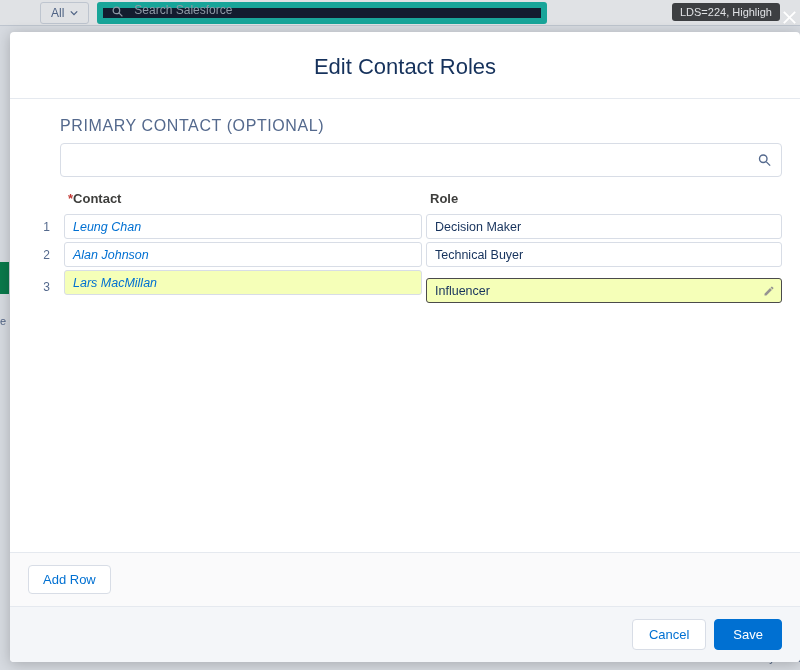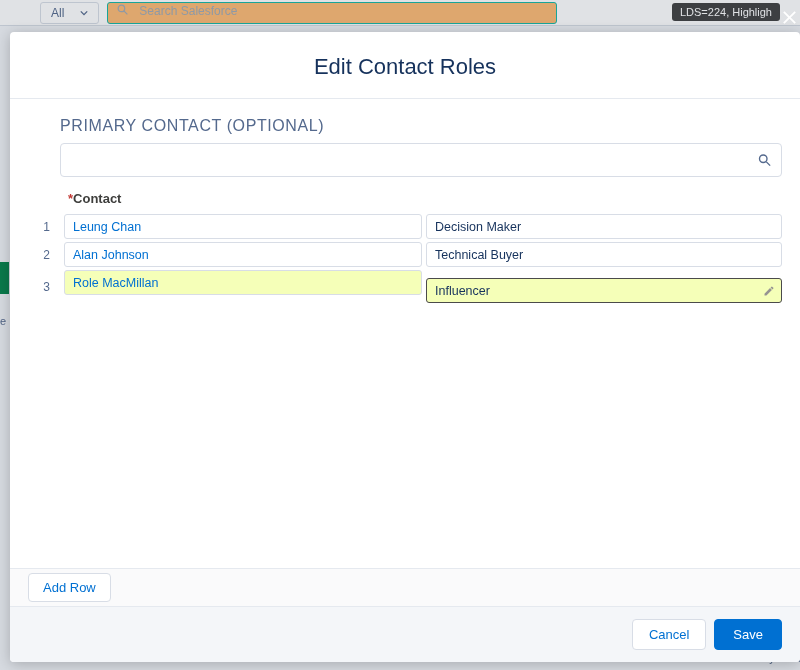--- a/index.html
+++ b/index.html
@@ -21,38 +21,38 @@
     align-items: center;
     padding: 0 40px 0 40px;
     position: relative;
   }
   .scope-btn {
     border: 1px solid #d8dde6;
     border-radius: 3px;
     padding: 4px 10px;
     display: flex;
     align-items: center;
-    gap: 16px;
+    gap: 6px;
     height: 22px;
     font-size: 12px;
     color: #54698d;
     background: #fff;
   }
   .scope-btn svg { width: 8px; height: 8px; }
   .search-wrap {
     margin-left: 8px;
     flex: 0 0 450px;
     height: 22px;
-    border: 1px solid #14b8a6;
+    border: 6px solid #14b8a6;
     border-radius: 3px;
     display: flex;
-    align-items: flex-start;
+    align-items: flex-end;
     padding: 0 8px;
     gap: 8px;
-    background: #fdba74;
+    background: #0f172a;
   }
   .search-wrap input {
     border: none;
     outline: none;
     flex: 1;
     font-size: 12px;
     color: #54698d;
     background: transparent;
   }
   .search-wrap input::placeholder { color: #9faab5; }
@@ -166,40 +166,40 @@
     border: 1px solid #d8dde6;
     border-radius: 3px;
     height: 25px;
     display: flex;
     align-items: center;
     padding: 0 8px;
     font-size: 12.5px;
     background: #fff;
     position: relative;
   }
-  .row .col-contact { padding-left: 0; }
+  .row .col-contact { padding-left: 0; font-style: italic; }
   .row .col-contact .cell { width: 358px; margin-left: 4px; }
   .row .col-role { padding-left: 0; }
   .row .col-role .cell { margin-left: 4px; }
   .contact-link { color: #0070d2; text-decoration: none; }
   .row.edited .cell {
     background: #f5ffb8;
   }
   .row.edited .col-role .cell {
     border: 1px solid #4b4b4b;
     margin-top: 8px;
   }
   .pencil {
     position: absolute;
     right: 6px;
     color: #969492;
   }
 
   .footer-add {
-    padding: 4px 18px;
+    padding: 12px 18px;
     border-top: 1px solid #e5e9ef;
     border-bottom: 1px solid #e5e9ef;
     background: #fafafb;
   }
   .btn {
     border: 1px solid #d8dde6;
     background: #fff;
     border-radius: 4px;
     padding: 6px 14px;
     font-size: 13px;
@@ -308,20 +308,21 @@
             <line x1="15" y1="15" x2="21" y2="21"></line>
           </svg>
       </span>
     </div>
 
     <div class="table-head">
       <div class="col-num"></div>
       <div class="col-contact">
         <span class="req">*</span><span>Contact</span>
       </div>
+      <div class="col-role">Role</div>
     </div>
 
     <div class="rows" id="rows">
         <div class="row">
           <div class="col-num">1</div>
           <div class="col-contact">
             <div class="cell">
               <a class="contact-link" href="#">Leung Chan</a>
             </div>
           </div>
@@ -341,21 +342,21 @@
           <div class="col-role">
             <div class="cell">
               <span>Technical Buyer</span>
             </div>
           </div>
         </div>
         <div class="row edited">
           <div class="col-num">3</div>
           <div class="col-contact">
             <div class="cell">
-              <a class="contact-link" href="#">Role MacMillan</a>
+              <a class="contact-link" href="#">Lars MacMillan</a>
             </div>
           </div>
           <div class="col-role">
             <div class="cell">
               <span>Influencer</span>
               <span class="pencil">
                 <svg width="12" height="12" viewBox="0 0 24 24" fill="#969492">
                   <path d="M3 17.25V21h3.75L17.81 9.94l-3.75-3.75L3 17.25zM20.71 7.04a1 1 0 0 0 0-1.41l-2.34-2.34a1 1 0 0 0-1.41 0l-1.83 1.83 3.75 3.75 1.83-1.83z"></path>
                 </svg>
               </span>

